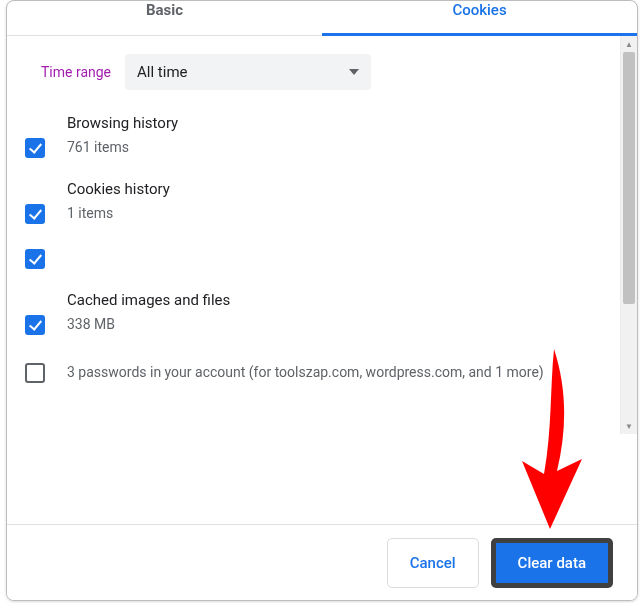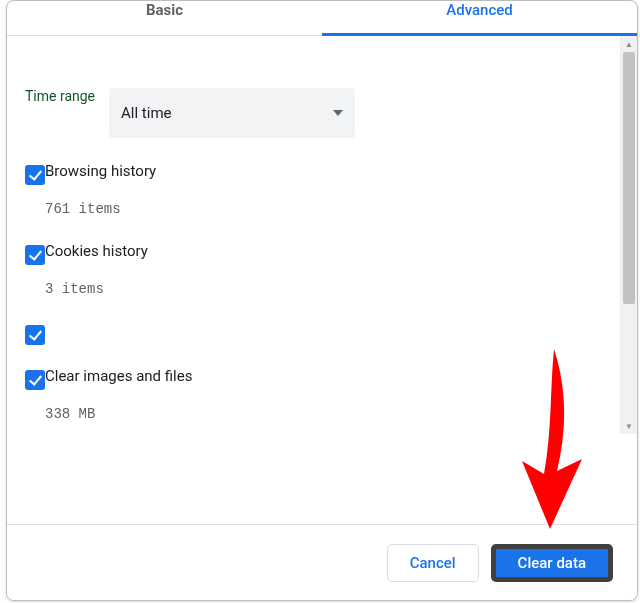--- a/index.html
+++ b/index.html
@@ -70,40 +70,39 @@
     position:absolute;
     top:16px; left:2px; right:2px;
     height:252px;
     background:#c1c1c1;
     border-radius:2px;
   }
   .time-row {
     display:flex; align-items:center;
     gap:14px; margin-bottom:24px;
   }
-  .time-label { font-size:14px; color:#14532d; }
+  .time-label { font-size:14px; color:#a21caf;margin-left:16px; }
   .time-select {
     background:#f1f3f4;
     border-radius:4px;
-    height:50px; width:246px;
+    height:36px; width:246px;
     display:flex; align-items:center; justify-content:space-between;
     padding:0 12px;
     font-size:15px; color:#202124;
     cursor:pointer;
-    margin-top:34px;
   }
   .dropdown-caret {
     width:0; height:0;
     border-left:5px solid transparent;
     border-right:5px solid transparent;
     border-top:6px solid #5f6368;
   }
   .item-row {
-    display:flex; align-items:flex-start;
-    margin-bottom:22px;
+    display:flex; align-items:flex-end;
+    gap:22px; margin-bottom:22px;
   }
   .checkbox {
     width:20px; height:20px;
     border:2px solid #5f6368;
     border-radius:3px;
     flex-shrink:0;
     margin-top:3px;
     cursor:pointer;
     display:flex; align-items:center; justify-content:center;
   }
@@ -113,32 +112,32 @@
   }
   .checkbox.checked::after {
     content:"";
     width:5px; height:10px;
     border:solid #fff;
     border-width:0 2.5px 2.5px 0;
     transform:rotate(40deg);
     margin-top:-3px;
   }
   .item-text .item-label { font-size:15px; color:#202124; }
-  .item-text .item-sub { font-size:14px; color:#5f6368; margin-top:19px; line-height:1.5;font-family:Liberation Mono, monospace; }
+  .item-text .item-sub { font-size:14px; color:#5f6368; margin-top:5px; line-height:1.5; }
   .footer {
     position:absolute;
     left:0; right:0; bottom:0;
     height:76px;
     border-top:1px solid #e0e0e0;
     display:flex; align-items:center; justify-content:flex-end;
     gap:12px; padding-right:24px;
     background:#fff;
   }
   .btn {
-    height:38px;
+    height:50px;
     border-radius:5px;
     font-size:15px;
     padding:0 22px;
     display:flex; align-items:center; justify-content:center;
     cursor:pointer;
     font-weight:500;
   }
   .btn-cancel {
     border:1px solid #dadce0;
     color:#1a73e8;
@@ -157,21 +156,21 @@
   }
 </style>
 </head>
 <body>
 
 <div class="dialog">
 
 
   <div class="tabs">
     <div class="tab">Basic</div>
-    <div class="tab active">Advanced</div>
+    <div class="tab active">Cookies</div>
   </div>
 
   <div class="scroll-area">
     <div class="content">
 
       <div class="time-row">
         <span class="time-label">Time range</span>
         <div class="time-select">
           <span>All time</span>
           <span class="dropdown-caret"></span>
@@ -183,32 +182,32 @@
         <div class="item-text">
           <div class="item-label">Browsing history</div>
           <div class="item-sub">761 items</div>
         </div>
       </div>
 
       <div class="item-row">
         <div class="checkbox checked"></div>
         <div class="item-text">
           <div class="item-label">Cookies history</div>
-          <div class="item-sub">3 items</div>
-        </div>
-      </div>
-
-      <div class="item-row">
-        <div class="checkbox checked"></div>
-      </div>
-
-      <div class="item-row">
-        <div class="checkbox checked"></div>
-        <div class="item-text">
-          <div class="item-label">Clear images and files</div>
+          <div class="item-sub">1 items</div>
+        </div>
+      </div>
+
+      <div class="item-row">
+        <div class="checkbox checked"></div>
+      </div>
+
+      <div class="item-row">
+        <div class="checkbox checked"></div>
+        <div class="item-text">
+          <div class="item-label">Cached images and files</div>
           <div class="item-sub">338 MB</div>
         </div>
       </div>
 
       <div class="item-row">
         <div class="checkbox"></div>
         <div class="item-text">
           <div class="item-sub">3 passwords in your account (for toolszap.com, wordpress.com, and 1 more)</div>
         </div>
       </div>

